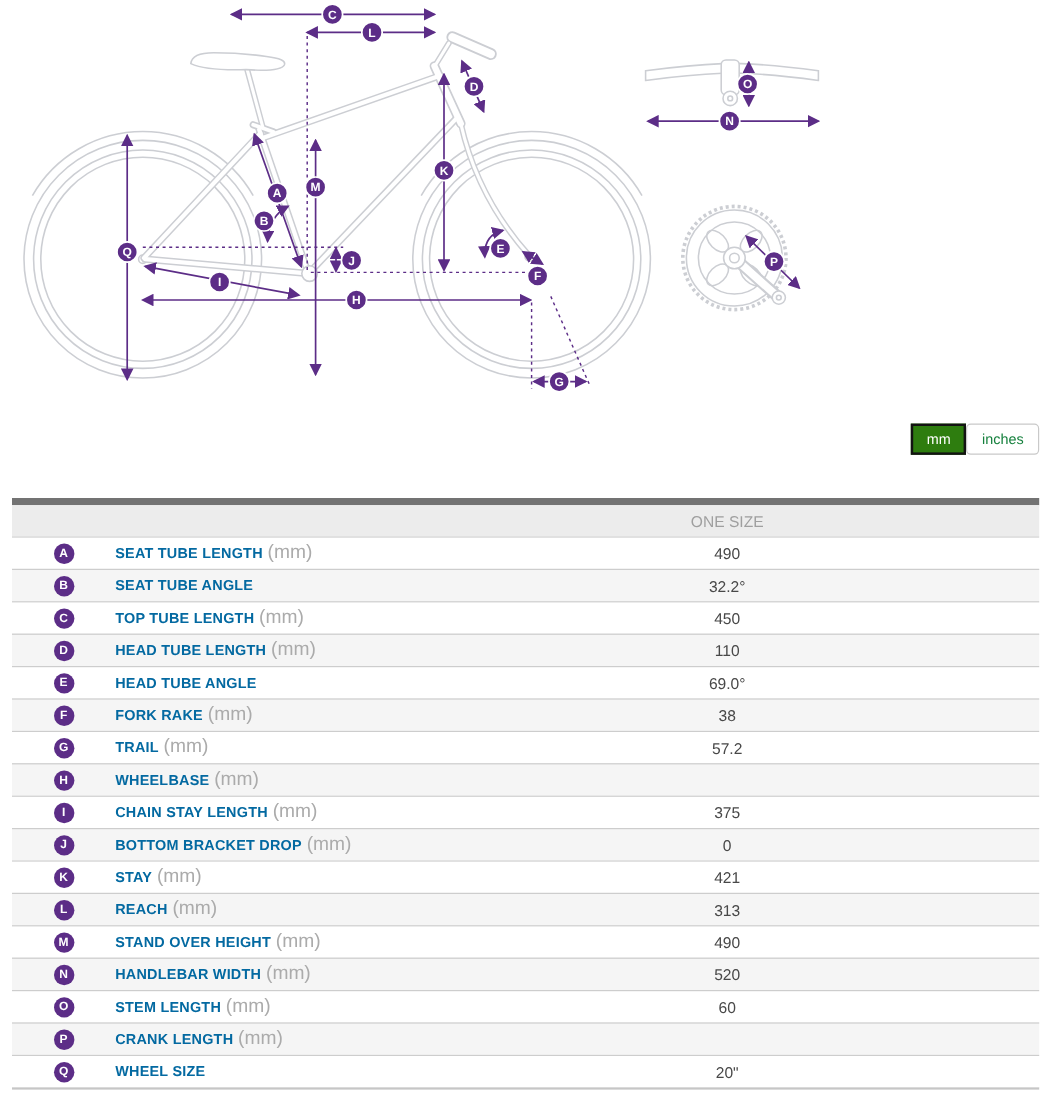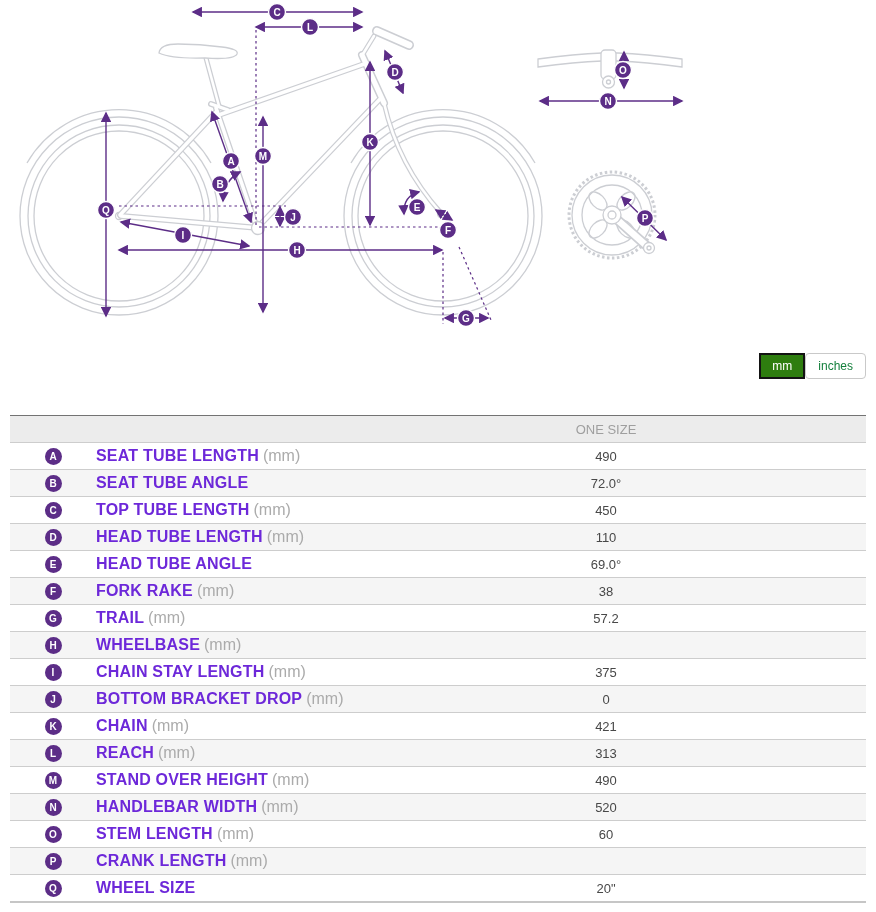--- a/index.html
+++ b/index.html
@@ -15,29 +15,29 @@
   .btn-mm {
     background:#2e7d0f; color:#fff; border:2px solid #131313; border-radius:0;
     font-family:"Liberation Sans",sans-serif; font-size:12px; padding:4px 11px; cursor:pointer; height:26px; line-height:14px;
   }
   .btn-inches {
     background:#fff; color:#15803d; border:1px solid #c9c9c9; border-radius:4px;
     font-family:"Liberation Sans",sans-serif; font-size:12px; padding:4px 12px; cursor:pointer; height:26px; line-height:16px;
   }
 
   
-  .geo-table { position:absolute; left:10px; top:415px; width:856px; border-top:1px solid #737373; border-bottom:2px solid #c6c6c6; }
+  .geo-table { position:absolute; left:10px; top:415px; width:856px; border-top:6px solid #737373; border-bottom:2px solid #c6c6c6; }
   .thead { display:flex; height:26px; align-items:center; background:#ececec; }
   .trow  { display:flex; height:27px; align-items:center; border-top:1px solid #cdcdcd; background:#fff; }
   #geo-rows .trow:nth-child(even) { background:#f5f5f5; }
   .cell-badge { width:86px; display:flex; justify-content:center; align-items:center; flex:none; }
   .cell-label { flex:1; display:flex; align-items:baseline; overflow:hidden; white-space:nowrap; }
   .cell-value { width:520px; flex:none; text-align:center; font-size:13px; color:#484848; }
   .head-size  { width:520px; flex:none; text-align:center; font-size:13px; color:#9f9f9f; }
-  .lbl  { font-size:16px; font-weight:bold; color:#6d28d9; letter-spacing:.2px; }
+  .lbl  { font-size:12px; font-weight:bold; color:#0369a1; letter-spacing:.2px; }
   .unit { font-size:16px; color:#ababab; margin-left:4px; }
   .badge {
     width:17px; height:17px; border-radius:50%; background:#5c2d87; color:#fff;
     font-size:10px; font-weight:bold; display:flex; align-items:center; justify-content:center;
   }
 
   
   .bike   { stroke:#ccced3; stroke-width:1.3; fill:none; }
   .tube-g { stroke:#ccced3; stroke-width:6;   fill:none; stroke-linecap:round; }
   .tube-w { stroke:#ffffff; stroke-width:3.5; fill:none; stroke-linecap:round; }
@@ -243,21 +243,21 @@
           </div>
           <div class="cell-value">490</div>
         </div>
         <div class="trow">
           <div class="cell-badge">
             <span class="badge">B</span>
           </div>
           <div class="cell-label">
             <span class="lbl">SEAT TUBE ANGLE</span>
           </div>
-          <div class="cell-value">72.0°</div>
+          <div class="cell-value">32.2°</div>
         </div>
         <div class="trow">
           <div class="cell-badge">
             <span class="badge">C</span>
           </div>
           <div class="cell-label">
             <span class="lbl">TOP TUBE LENGTH</span>
             <span class="unit">(mm)</span>
           </div>
           <div class="cell-value">450</div>
@@ -328,21 +328,21 @@
             <span class="lbl">BOTTOM BRACKET DROP</span>
             <span class="unit">(mm)</span>
           </div>
           <div class="cell-value">0</div>
         </div>
         <div class="trow">
           <div class="cell-badge">
             <span class="badge">K</span>
           </div>
           <div class="cell-label">
-            <span class="lbl">CHAIN</span>
+            <span class="lbl">STAY</span>
             <span class="unit">(mm)</span>
           </div>
           <div class="cell-value">421</div>
         </div>
         <div class="trow">
           <div class="cell-badge">
             <span class="badge">L</span>
           </div>
           <div class="cell-label">
             <span class="lbl">REACH</span>

